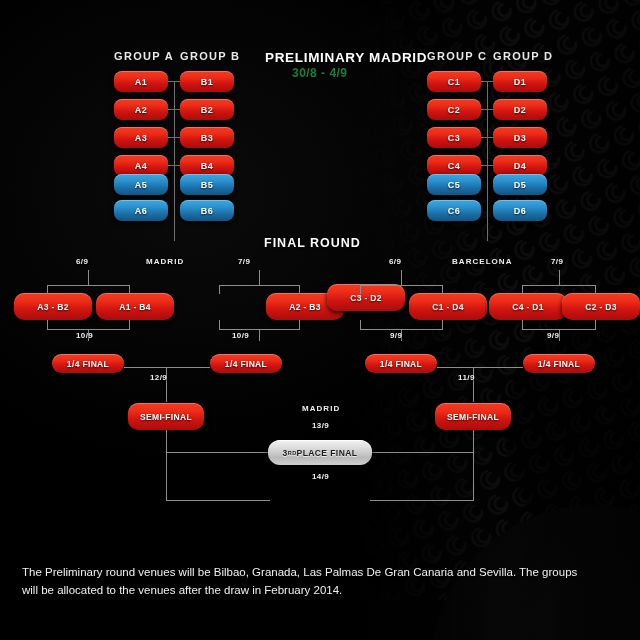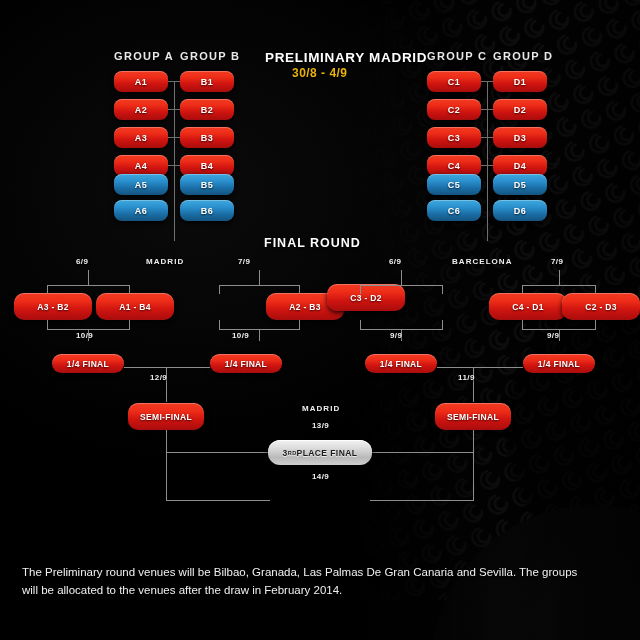--- a/index.html
+++ b/index.html
@@ -34,21 +34,21 @@
   }
 
   
   .lbl{
     position:absolute;white-space:nowrap;
     font-weight:bold;letter-spacing:.06em;
     text-shadow:0 1px 2px rgba(0,0,0,.9);
   }
   .group-head{font-size:11px;color:#e8e8e8;letter-spacing:.12em;}
   .title-main{font-size:13.5px;color:#fff;letter-spacing:.05em;}
-  .title-sub{font-size:12px;color:#eab308;letter-spacing:.04em;}
+  .title-sub{font-size:12px;color:#15803d;letter-spacing:.04em;}
   .section-title{font-size:12.5px;color:#fff;letter-spacing:.08em;}
   .date-lbl{font-size:8px;color:#efefef;letter-spacing:.05em;}
   .venue-lbl{font-size:8px;color:#efefef;letter-spacing:.13em;}
 
   
   .pill{
     position:absolute;display:flex;align-items:center;justify-content:center;
     border-radius:9px;font-weight:bold;white-space:nowrap;
     text-shadow:0 1px 2px rgba(0,0,0,.75);
     box-shadow:0 2px 5px rgba(0,0,0,.85), inset 0 1px 0 rgba(255,255,255,.28);
@@ -200,20 +200,21 @@
   <div class="ln h" style="left:124px;top:367px;width:86px;"></div>
   <div class="ln v" style="left:166px;top:367px;height:35px;"></div>
   <div class="lbl date-lbl" style="left:150px;top:373px;">12/9</div>
   <div class="pill pill-sf red" style="left:128px;top:403px;">SEMI-FINAL</div>
 
   <div class="lbl venue-lbl" style="left:452px;top:257px;">BARCELONA</div>
   <div class="lbl date-lbl" style="left:389px;top:257px;">6/9</div>
   <div class="lbl date-lbl" style="left:551px;top:257px;">7/9</div>
 
   <div class="pill pill-match red" style="left:327px;top:284px;">C3 - D2</div>
+  <div class="pill pill-match red" style="left:409px;top:293px;">C1 - D4</div>
   <div class="pill pill-match red" style="left:489px;top:293px;">C4 - D1</div>
   <div class="pill pill-match red" style="left:562px;top:293px;">C2 - D3</div>
 
   <div class="ln v" style="left:360px;top:285px;height:9px;"></div>
   <div class="ln v" style="left:442px;top:285px;height:9px;"></div>
   <div class="ln h" style="left:360px;top:285px;width:83px;"></div>
   <div class="ln v" style="left:401px;top:270px;height:16px;"></div>
   <div class="ln v" style="left:522px;top:285px;height:9px;"></div>
   <div class="ln v" style="left:595px;top:285px;height:9px;"></div>
   <div class="ln h" style="left:522px;top:285px;width:74px;"></div>

